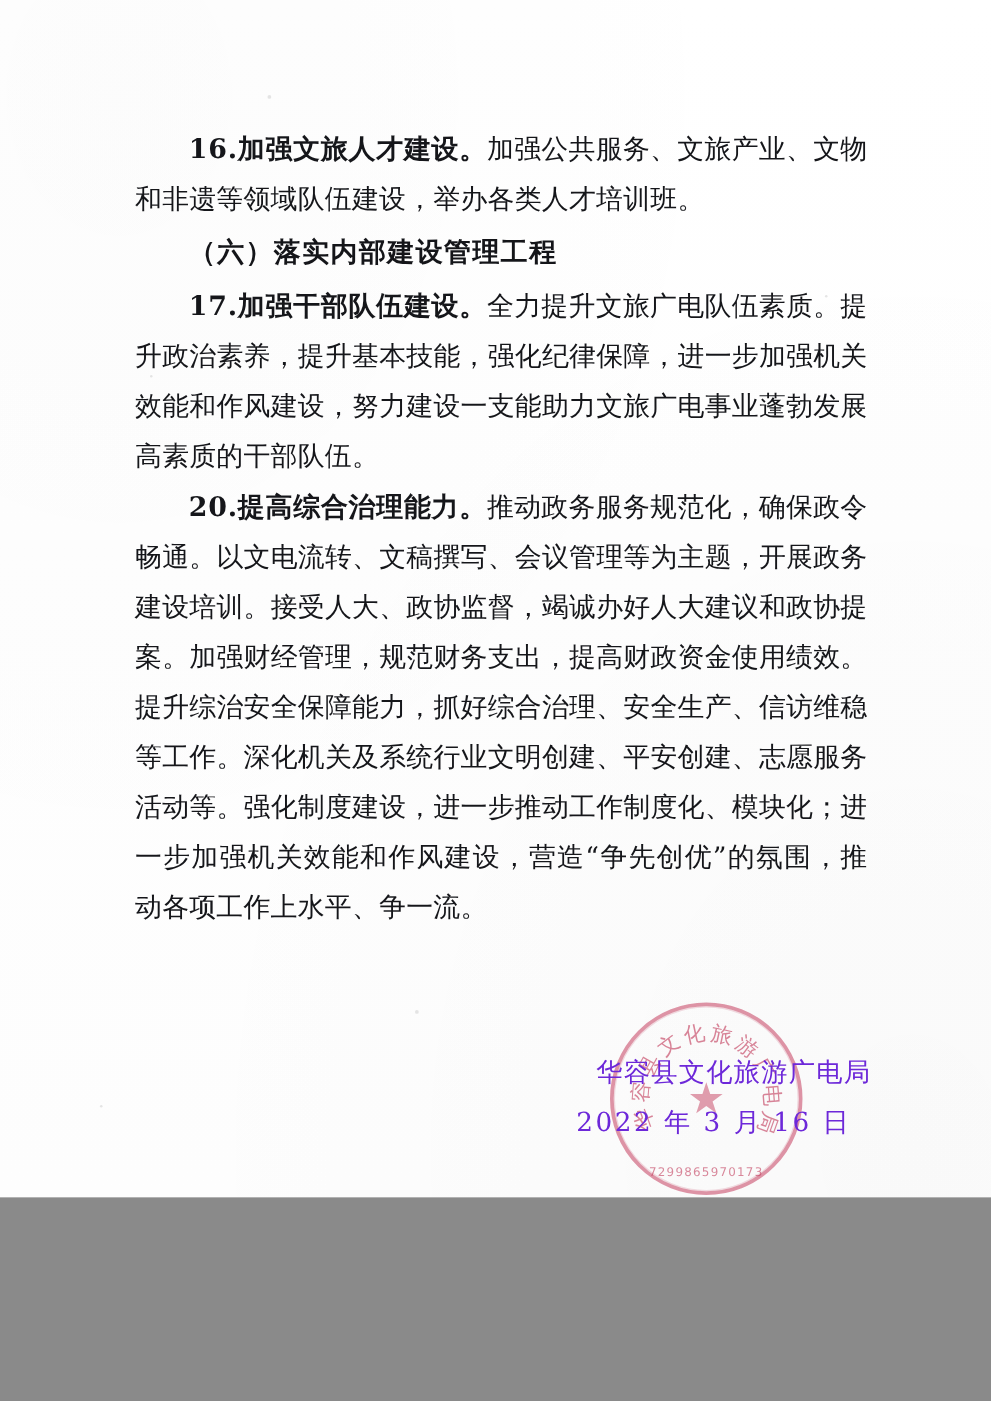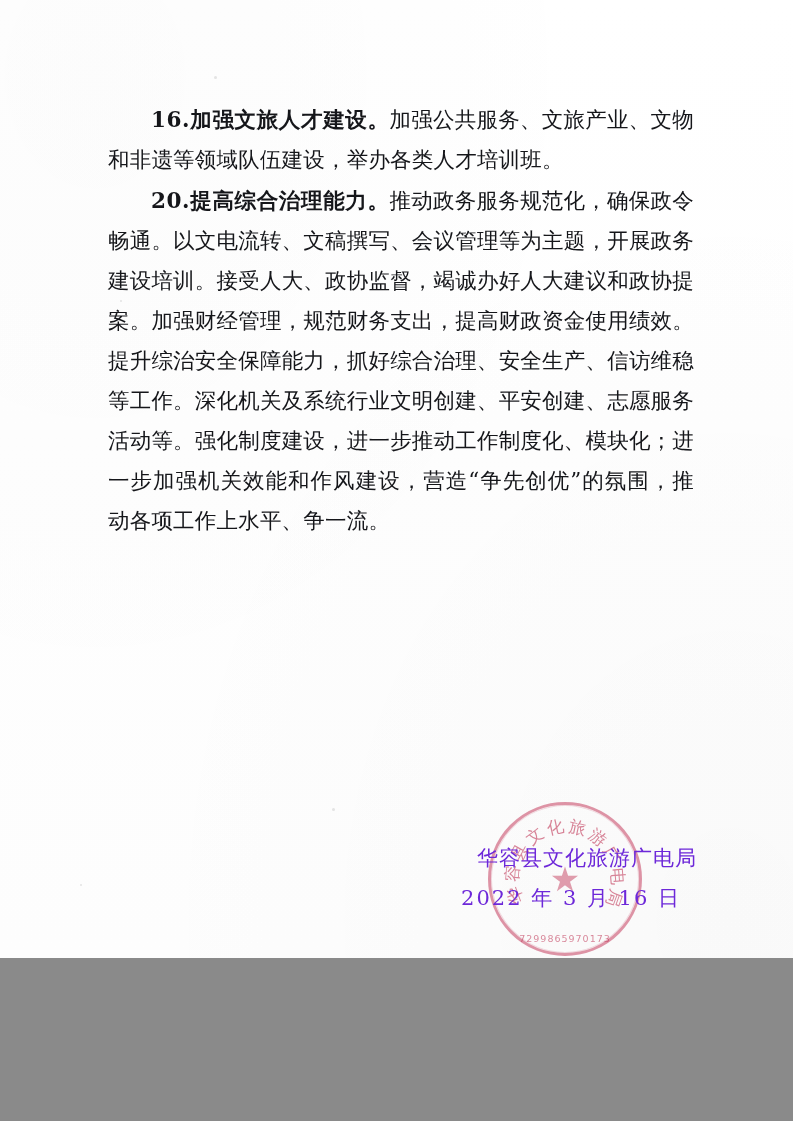--- a/index.html
+++ b/index.html
@@ -168,21 +168,27 @@
   <div class="speck" style="left:332px; top:808px; width:3px; height:3px;"></div>
   <div class="speck" style="left:80px; top:884px; width:2px; height:2px;"></div>
   <div class="speck" style="left:660px; top:236px; width:2px; height:2px;"></div>
 
   <div class="content">
 
     <p class="para">
       <span class="indent"></span><span class="num lead">16.</span><span class="lead">加强文旅人才建设。</span><span>加强公共服务、文旅产业、文物和非遗等领域队伍建设，举办各类人才培训班。</span>
     </p>
 
-
+    <p class="heading">
+      <span class="indent"></span><span>（六）落实内部建设管理工程</span>
+    </p>
+
+    <p class="para">
+      <span class="indent"></span><span class="num lead">17.</span><span class="lead">加强干部队伍建设。</span><span>全力提升文旅广电队伍素质。提升政治素养，提升基本技能，强化纪律保障，进一步加强机关效能和作风建设，努力建设一支能助力文旅广电事业蓬勃发展高素质的干部队伍。</span>
+    </p>
 
     <p class="para">
       <span class="indent"></span><span class="num lead">20.</span><span class="lead">提高综合治理能力。</span><span>推动政务服务规范化，确保政令畅通。以文电流转、文稿撰写、会议管理等为主题，开展政务建设培训。接受人大、政协监督，竭诚办好人大建议和政协提案。加强财经管理，规范财务支出，提高财政资金使用绩效。提升综治安全保障能力，抓好综合治理、安全生产、信访维稳等工作。深化机关及系统行业文明创建、平安创建、志愿服务活动等。强化制度建设，进一步推动工作制度化、模块化；进一步加强机关效能和作风建设，营造“争先创优”的氛围，推动各项工作上水平、争一流。</span>
     </p>
 
   </div>
 
   <div class="seal">
     <div class="ring"></div>
     <div class="arc-text" id="seal-arc">

